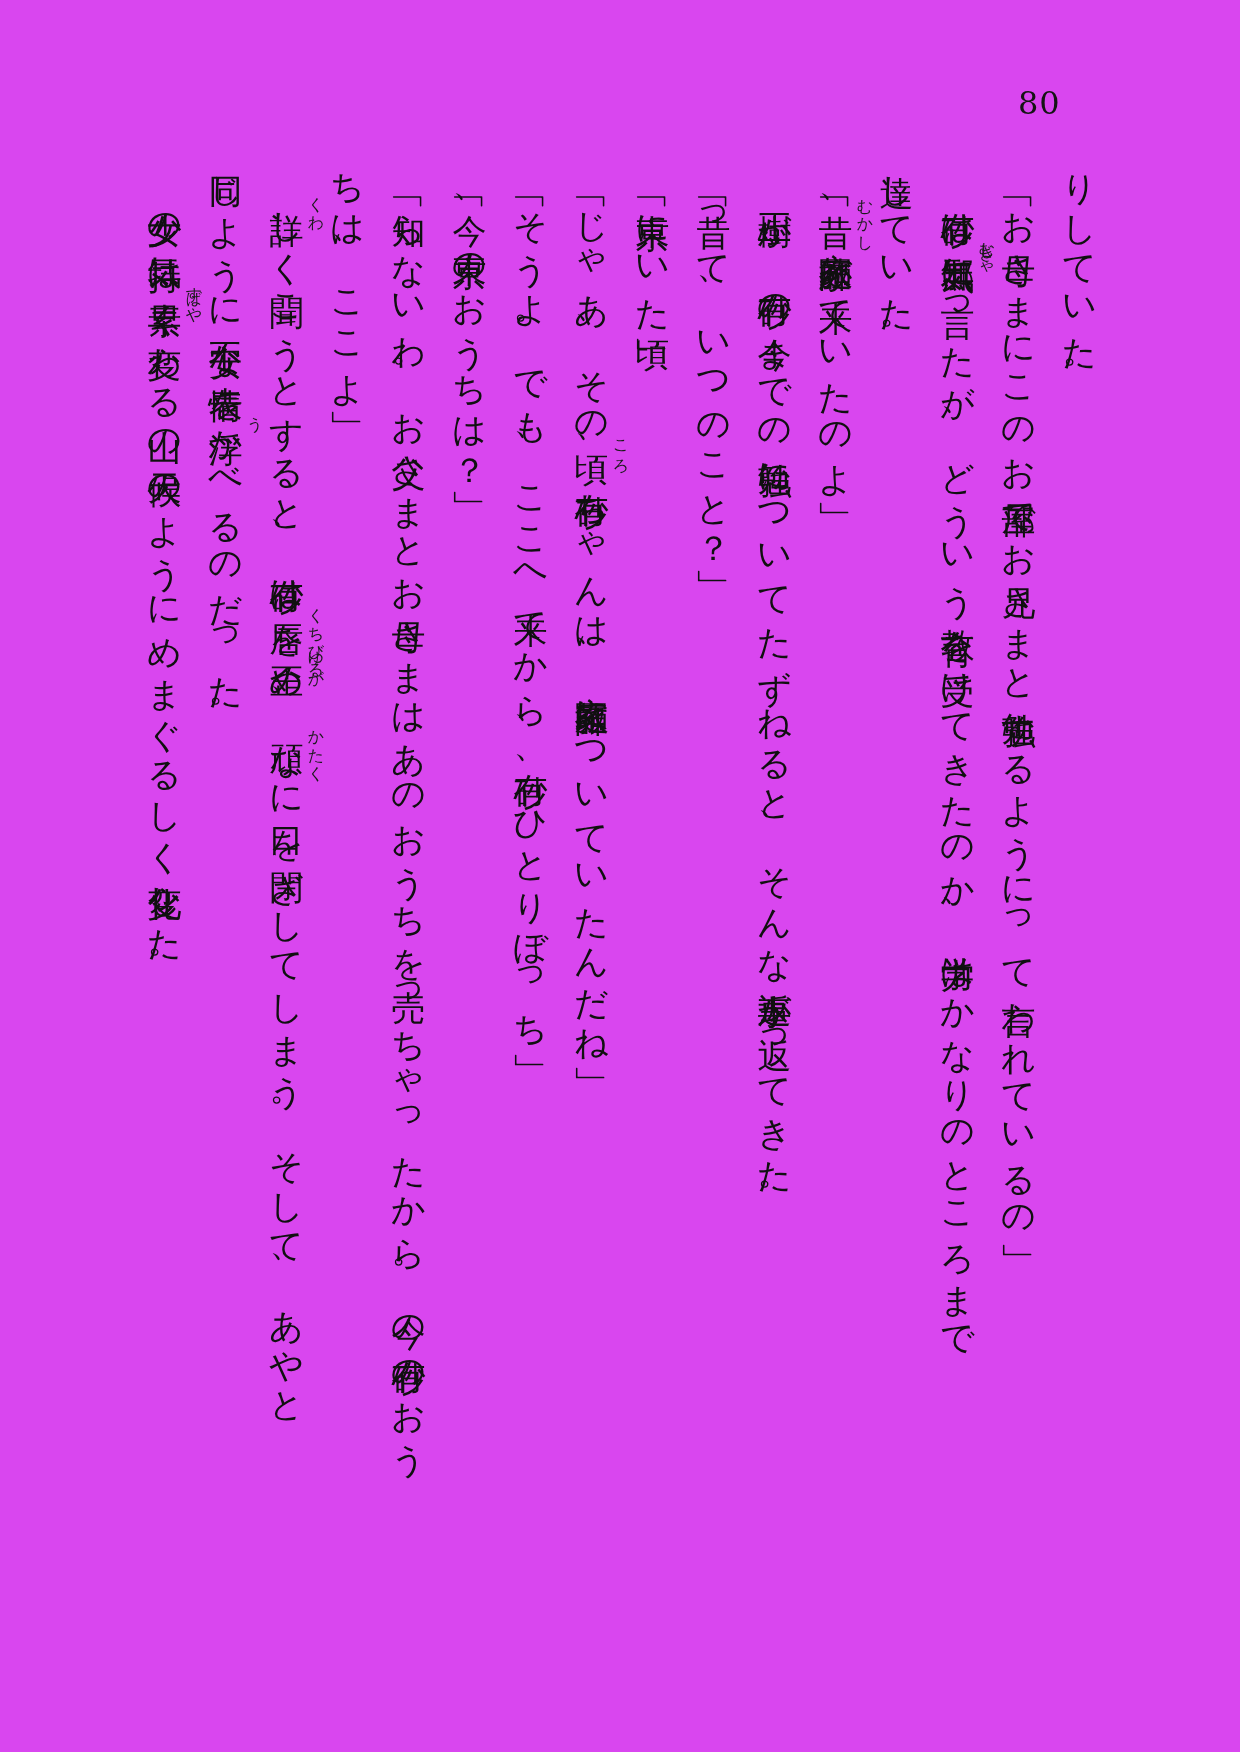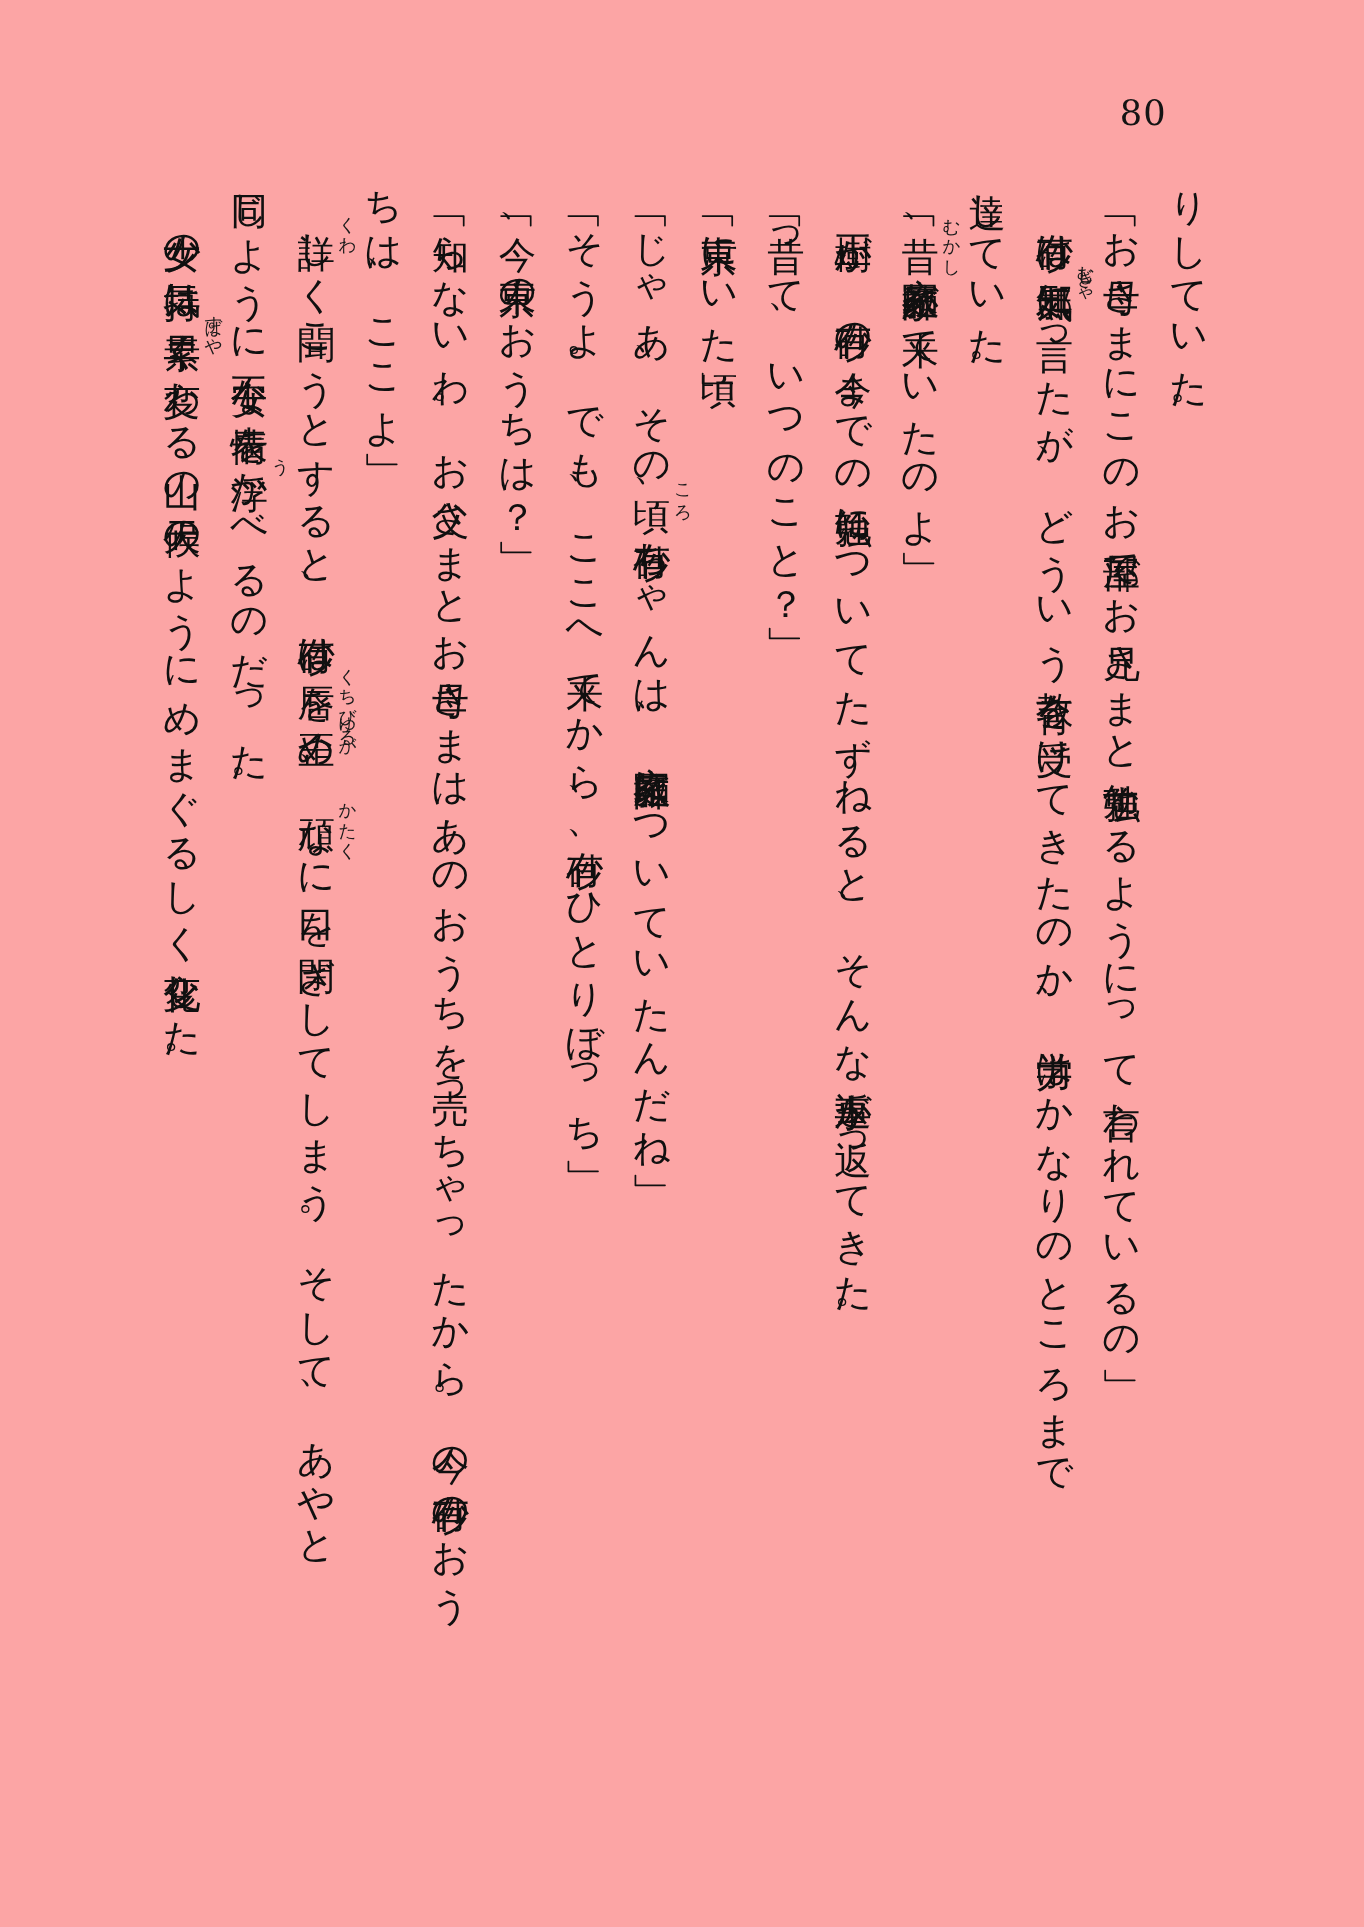--- a/index.html
+++ b/index.html
@@ -67,21 +67,21 @@
     letter-spacing: 0;
     writing-mode: vertical-rl;
     -webkit-writing-mode: vertical-rl;
     white-space: nowrap;
     color: #1a1a1a;
   }
 </style>
 </head>
 <body>
 
-<div class="page" style="background: #fca5a5; color: rgb(16, 16, 16);">
+<div class="page" style="background: #d946ef; color: rgb(16, 16, 16);">
   <div class="page-number">80</div>
   <div class="text-block">
       <p class="column">りしていた。</p>
       <p class="column">　「お母さまにこのお部屋でお兄さまと勉強するようにって言われているの」</p>
       <p class="column">　有砂は<ruby>無<rt>む</rt></ruby><ruby>邪<rt>じゃ</rt></ruby><ruby>気<rt>き</rt></ruby>に言ったが、どういう教育を受けてきたのか、学力はかなりのところまで</p>
       <p class="column">達していた。</p>
       <p class="column">　「<ruby>昔<rt>むかし</rt></ruby>、家庭教師が来ていたのよ」</p>
       <p class="column">　正樹が、有砂の今までの勉強についてたずねると、そんな返事が返ってきた。</p>
       <p class="column">　「昔って、いつのこと？」</p>
       <p class="column">　「東京にいた頃」</p>

